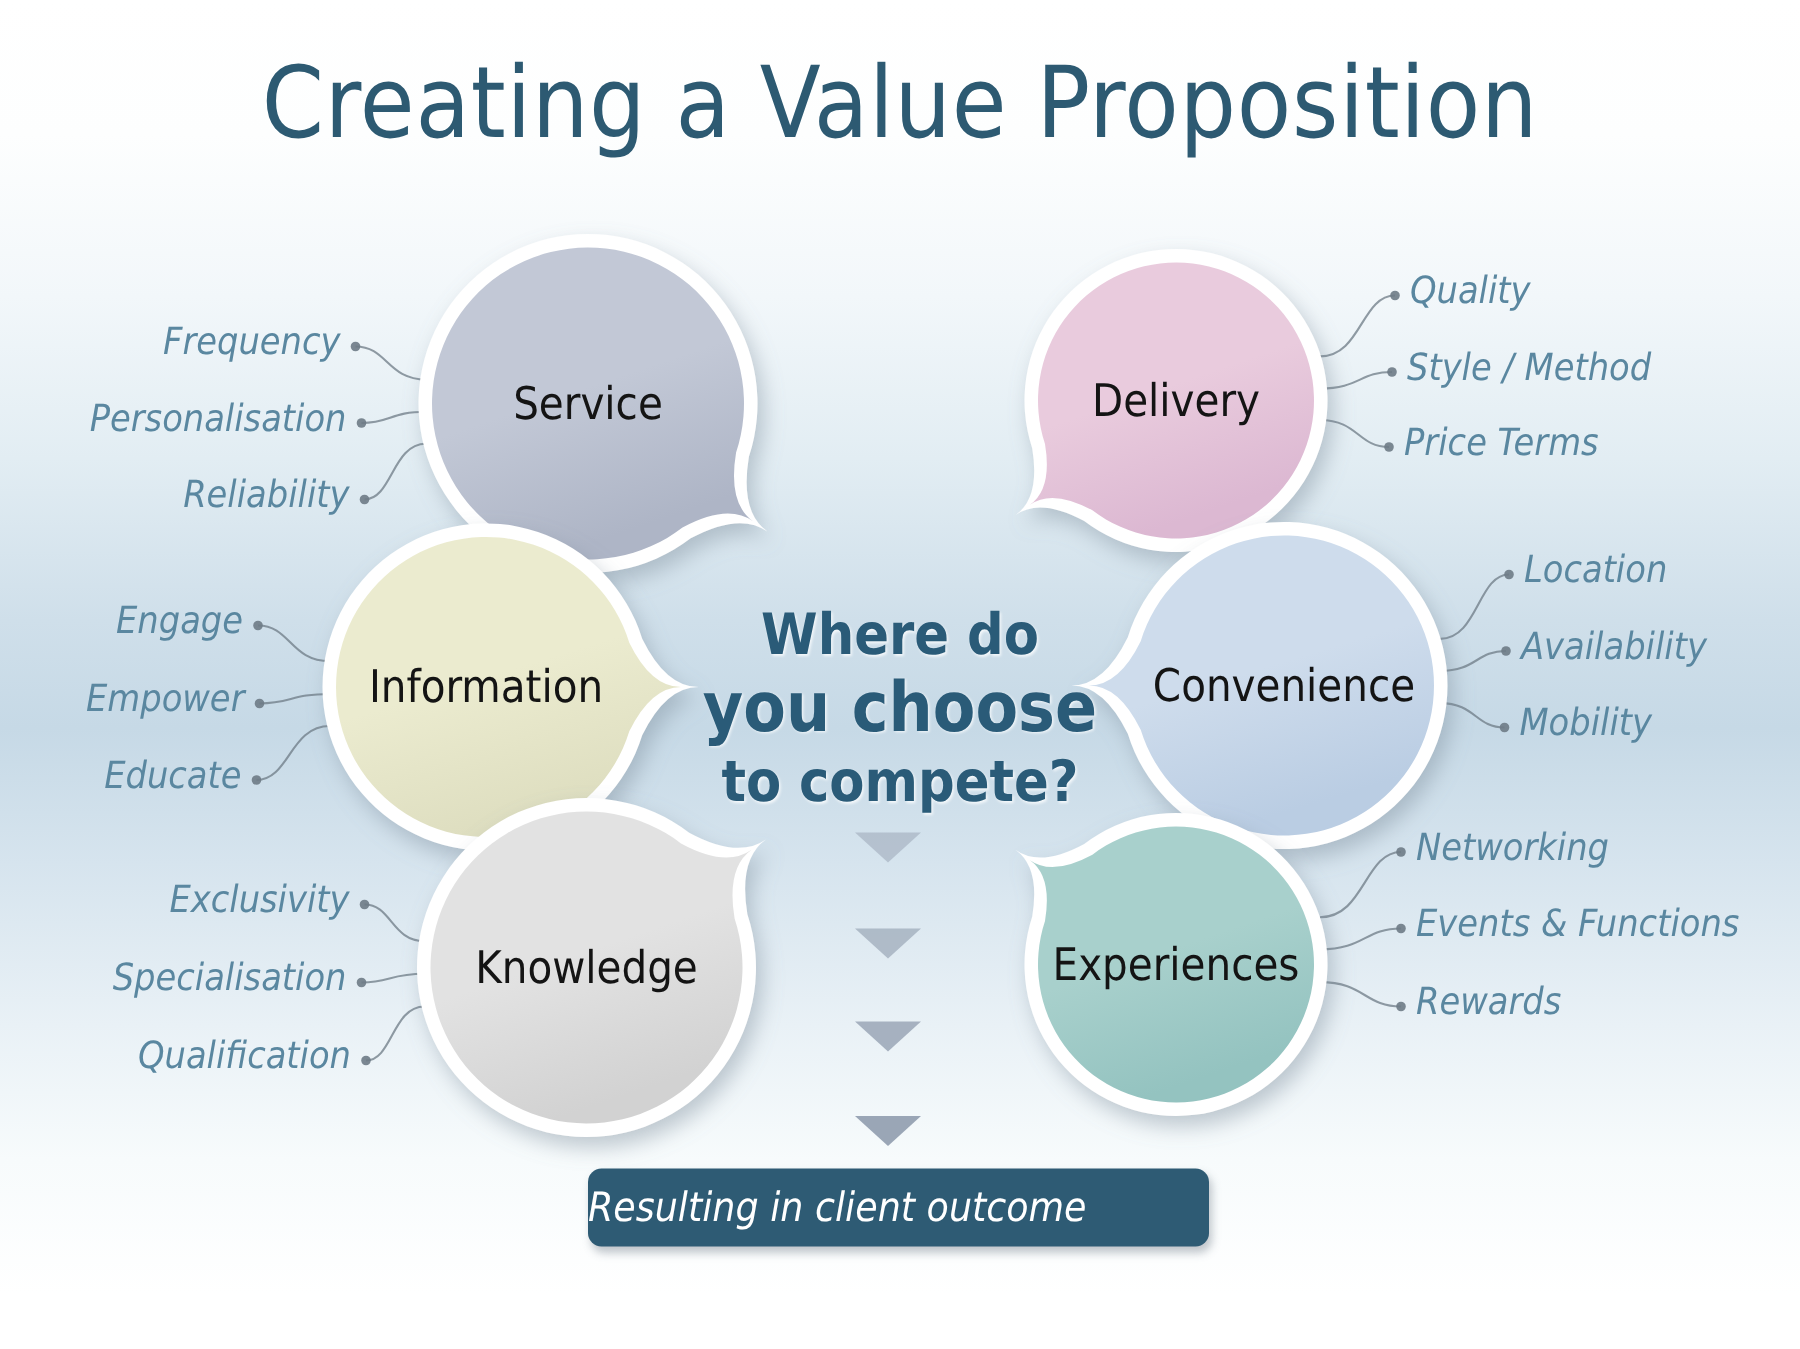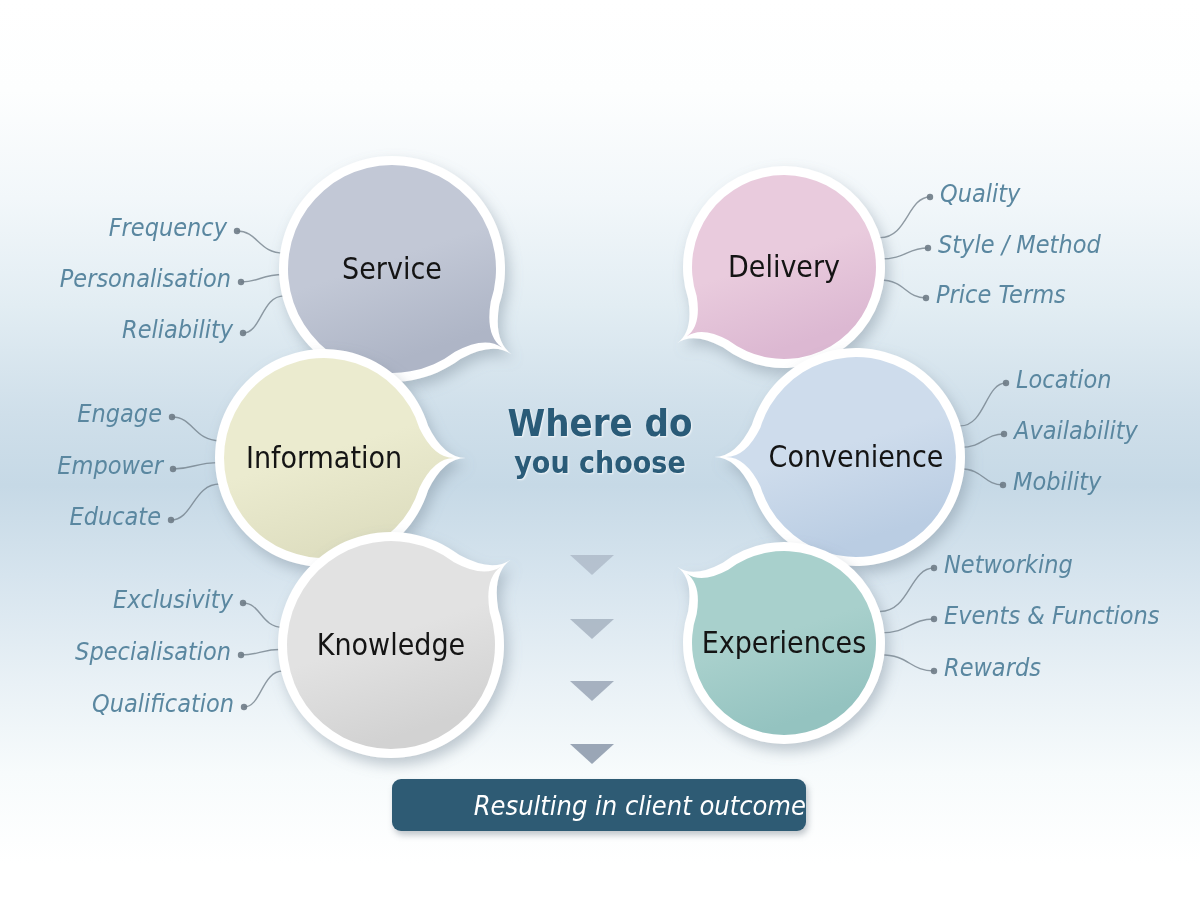--- a/index.html
+++ b/index.html
@@ -180,29 +180,36 @@
       </g>
 
     <g id="arrows">
         <path d="M 570 555 L 614 555 L 592 575 Z" fill="#9aa6b6" fill-opacity="0.55"></path>
         <path d="M 570 619 L 614 619 L 592 639 Z" fill="#9aa6b6" fill-opacity="0.7"></path>
         <path d="M 570 681 L 614 681 L 592 701 Z" fill="#9aa6b6" fill-opacity="0.85"></path>
         <path d="M 570 744 L 614 744 L 592 764 Z" fill="#9aa6b6" fill-opacity="1"></path>
       </g>
   </svg>
 
+  <div style="position:absolute;left:0;top:36px;width:1200px;text-align:center;">
+    <span class="ttl" style="font-size:66px;color:#2d5a72;letter-spacing:0.5px;line-height:1;
+                 font-family:'DejaVu Sans Condensed','Liberation Sans Narrow','Liberation Sans',sans-serif;">Creating a Value Proposition</span>
+  </div>
 
   <div style="position:absolute;left:460px;top:382px;width:280px;text-align:center;">
     <div style="font-size:38px;font-weight:bold;color:#2a5b78;line-height:1.17;
                 font-family:'DejaVu Sans Condensed','Liberation Sans Narrow','Liberation Sans',sans-serif;
                 text-shadow:1px 1px 2px rgba(255,255,255,0.8);margin-top:19px;">Where do</div>
-    <div style="font-size:30px;font-weight:bold;color:#2a5b78;line-height:1.17;
+    <div style="font-size:46px;font-weight:bold;color:#2a5b78;line-height:1.17;
                 font-family:'DejaVu Sans Condensed','Liberation Sans Narrow','Liberation Sans',sans-serif;
                 text-shadow:1px 1px 2px rgba(255,255,255,0.8);">you choose</div>
+    <div style="font-size:38px;font-weight:bold;color:#2a5b78;line-height:1.17;
+                font-family:'DejaVu Sans Condensed','Liberation Sans Narrow','Liberation Sans',sans-serif;
+                text-shadow:1px 1px 2px rgba(255,255,255,0.8);">to compete?</div>
   </div>
 
   <div style="position:absolute;left:392px;top:779px;width:414px;height:52px;
               background:#2e5b74;border-radius:9px;display:flex;align-items:center;
-              justify-content:flex-end;box-shadow:2px 4px 6px rgba(80,95,110,0.35);">
+              justify-content:flex-start;box-shadow:2px 4px 6px rgba(80,95,110,0.35);">
     <span style="color:#ffffff;font-size:27px;font-style:italic;
                  font-family:'DejaVu Sans Condensed','Liberation Sans Narrow','Liberation Sans',sans-serif;">Resulting in client outcome</span>
   </div>
 </div>
 
 </body></html>

